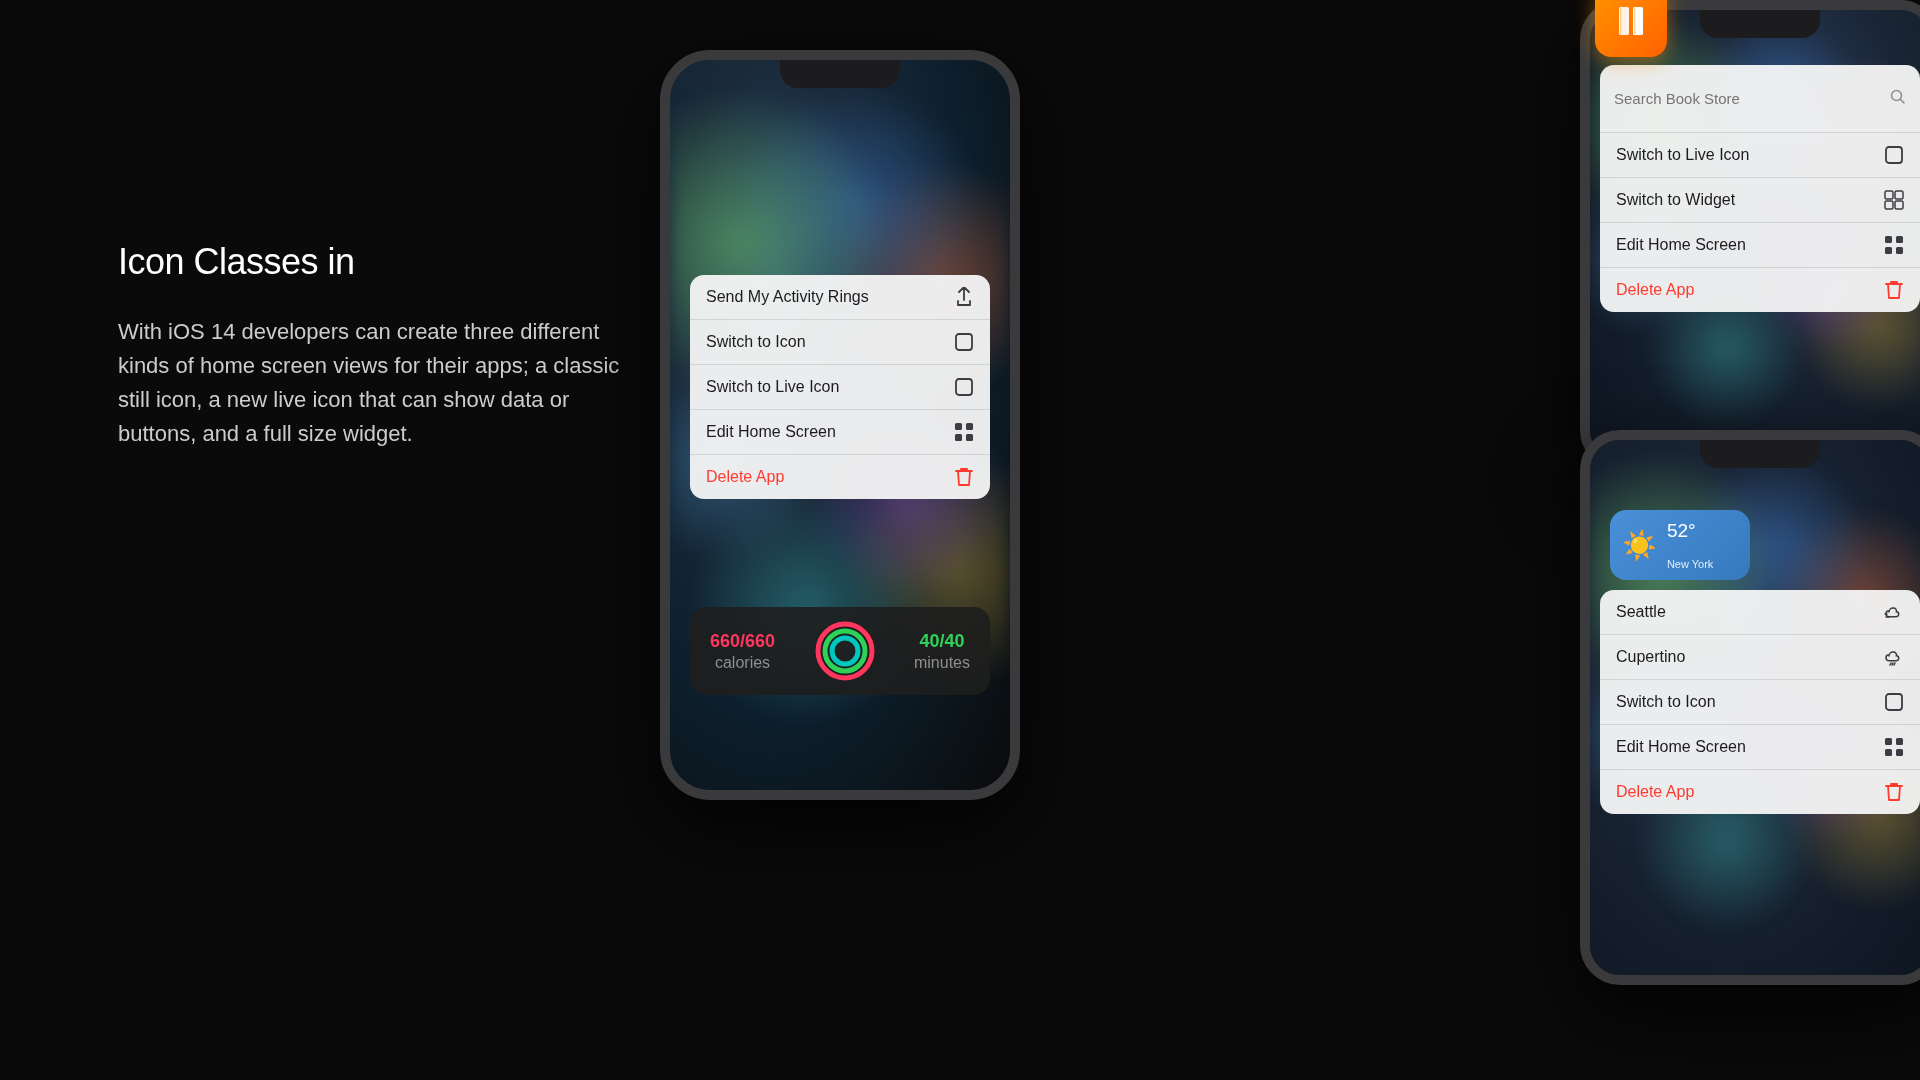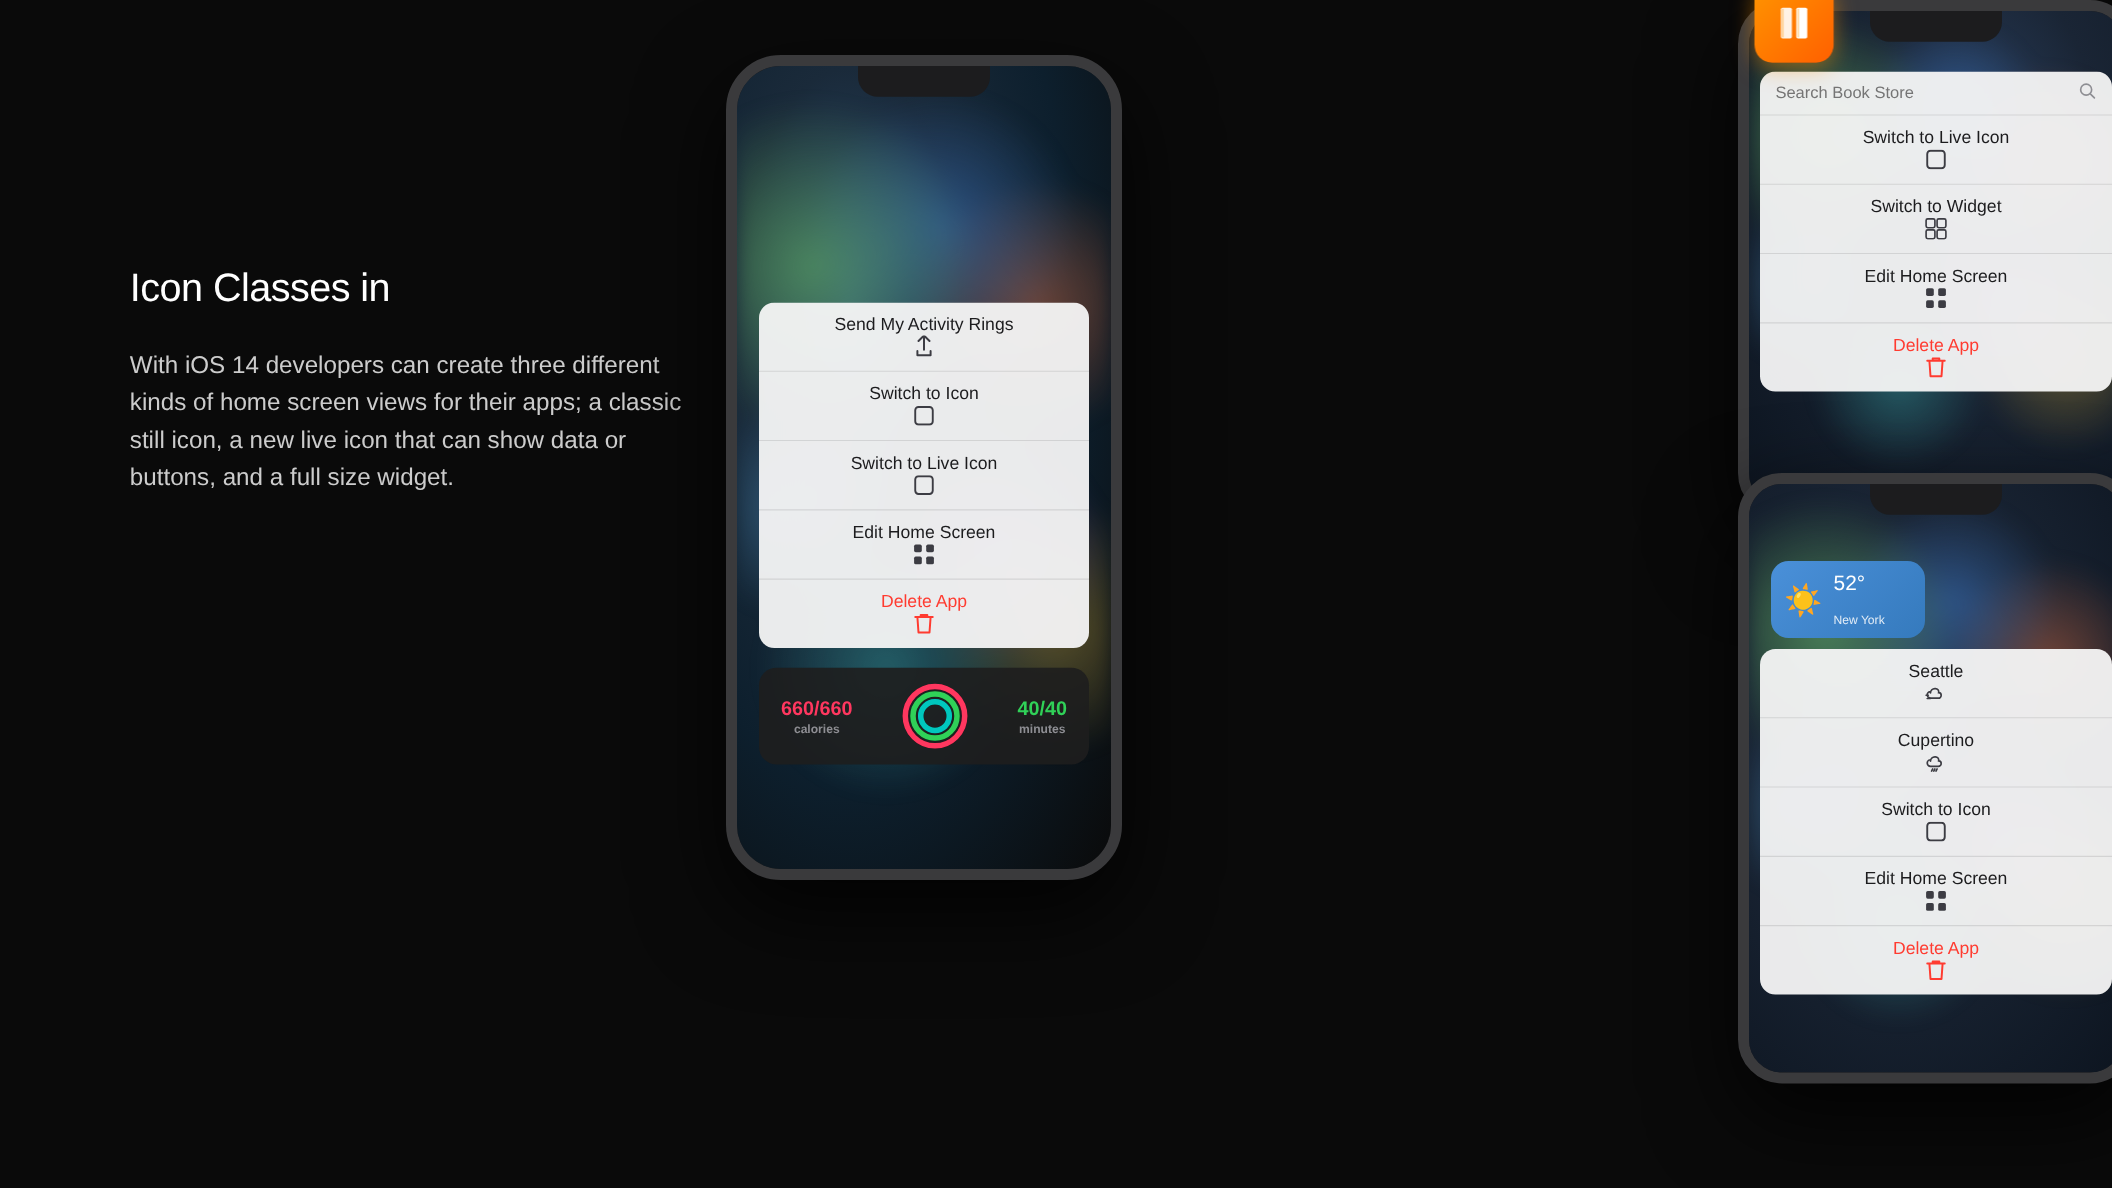--- a/index.html
+++ b/index.html
@@ -117,21 +117,20 @@
     }
 
     .menu-item {
       display: flex;
       align-items: center;
       justify-content: space-between;
       padding: 12px 16px;
       font-size: 16px;
       color: #1c1c1e;
       border-bottom: 1px solid rgba(0,0,0,0.1);
-      flex-direction: column;
     }
 
     .menu-item:last-child {
       border-bottom: none;
       text-align: center;
     }
 
     .menu-item.danger {
       color: #ff3b30;
     }
@@ -168,24 +167,23 @@
     .activity-stat {
       text-align: center;
     }
 
     .activity-val {
       font-size: 18px;
       font-weight: 600;
     }
 
     .activity-label {
-      font-size: 11px;
+      font-size: 16px;
       color: #8e8e93;
       margin-top: 2px;
-      font-weight: bold;
     }
 
     .move-val { color: #ff375f; }
     .exercise-val { color: #30d158; }
 
     .ring-container {
       width: 60px;
       height: 60px;
       position: relative;
     }
@@ -224,21 +222,21 @@
       background: rgba(245,245,245,0.95);
       backdrop-filter: blur(20px);
       border-radius: 14px;
       overflow: hidden;
       z-index: 20;
     }
 
     .search-bar {
       display: flex;
       align-items: center;
-      padding: 10px 14px;
+      padding: 24px 14px;
       border-bottom: 1px solid rgba(0,0,0,0.1);
     }
 
     .search-bar input {
       flex: 1;
       border: none;
       background: transparent;
       font-size: 15px;
       color: #1c1c1e;
       outline: none;

